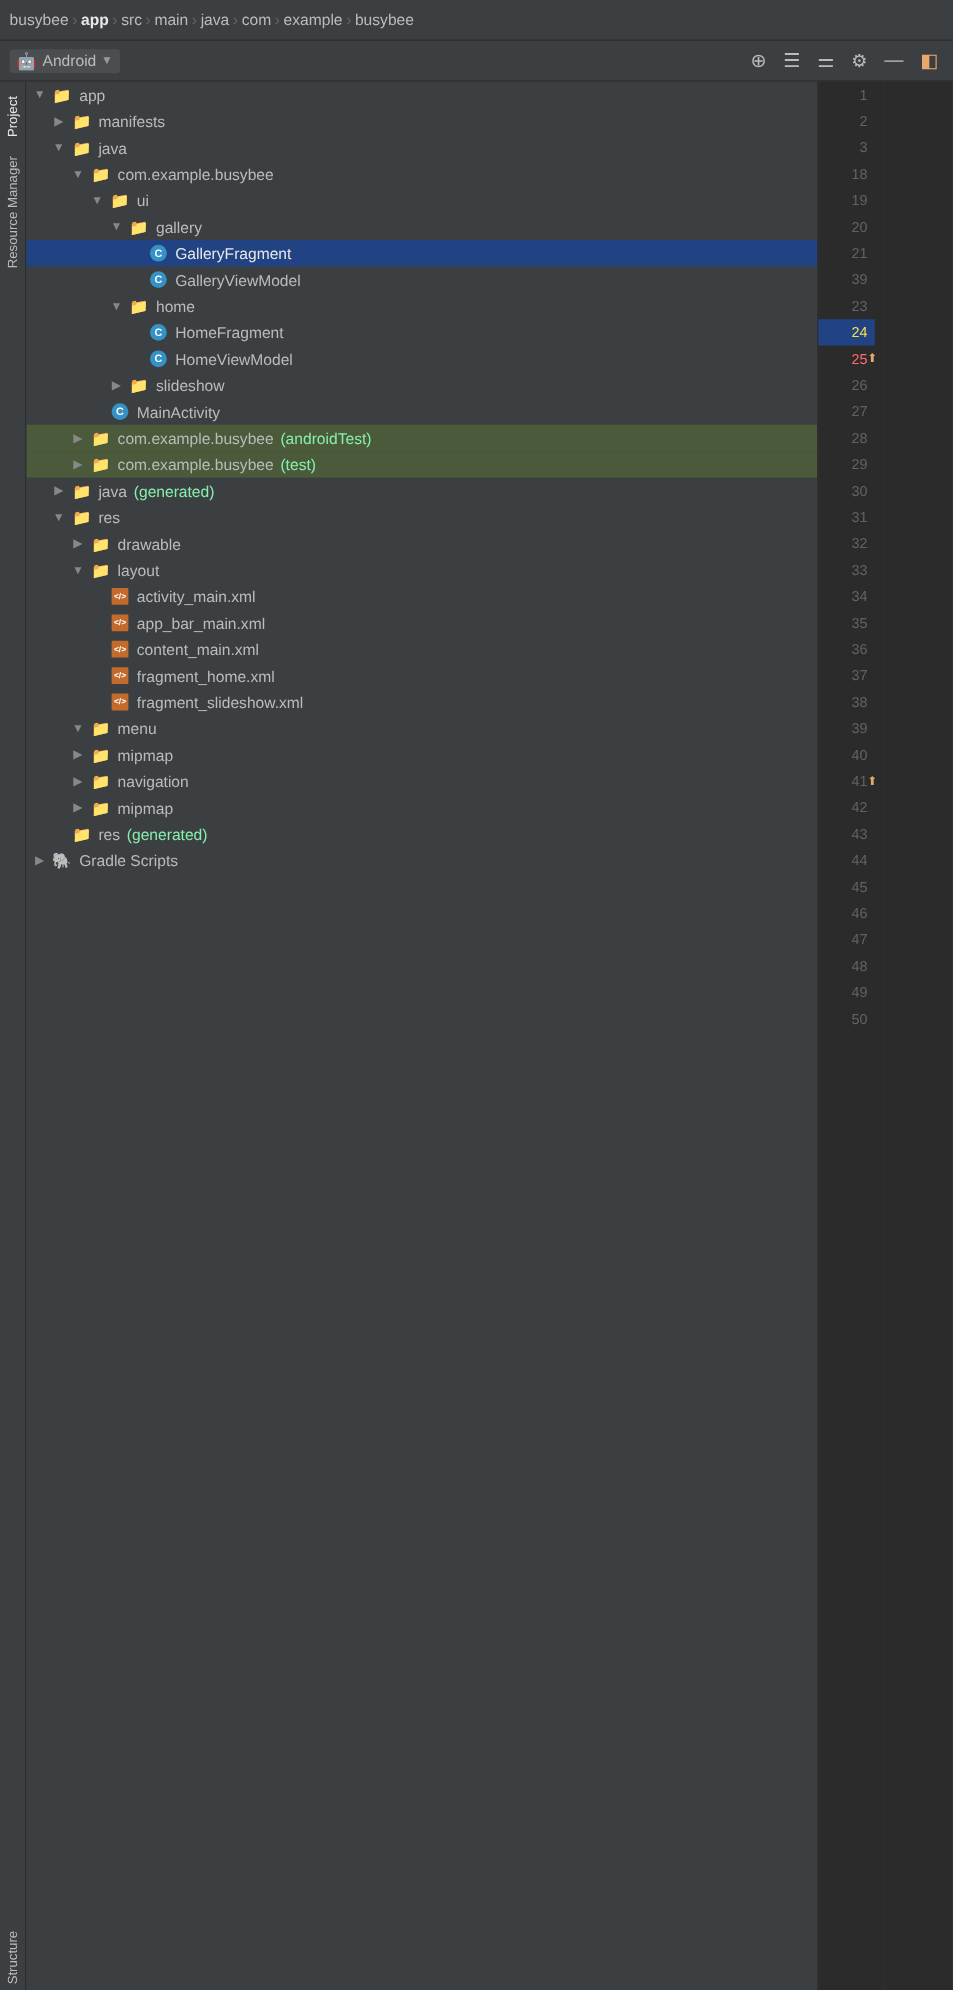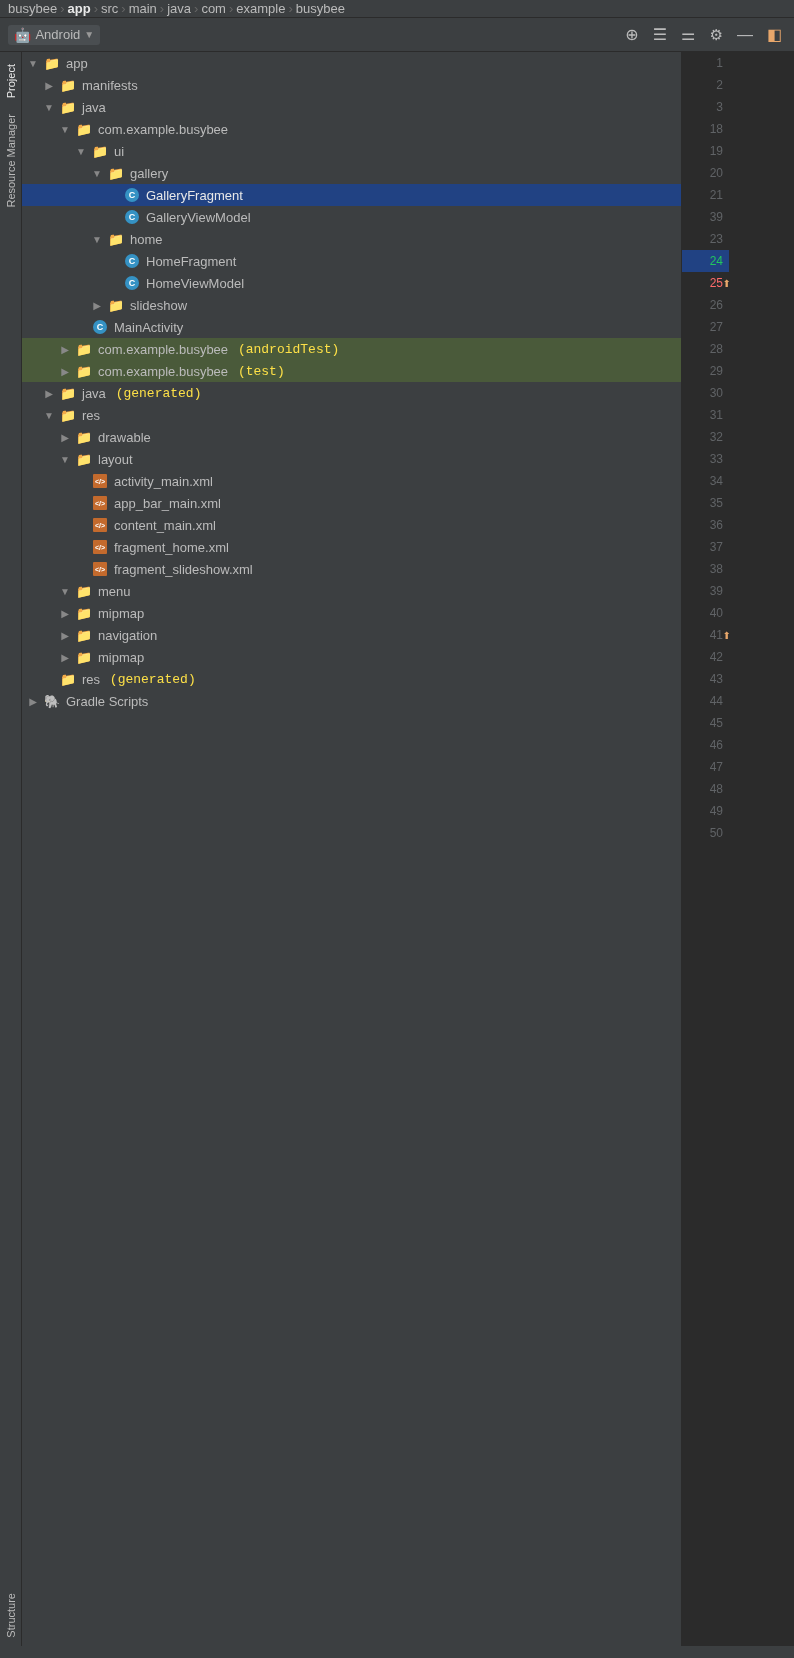--- a/index.html
+++ b/index.html
@@ -15,21 +15,21 @@
 
     
     .breadcrumb {
       display: flex;
       align-items: center;
       background: #3c3f41;
       padding: 4px 8px;
       font-size: 13px;
       color: #bbbbbb;
       border-bottom: 1px solid #2b2b2b;
-      height: 18px;
+      height: 34px;
     }
     .breadcrumb-sep {
       color: #666;
       margin: 0 3px;
     }
     .breadcrumb-item { color: #bbbbbb; }
     .breadcrumb-item.bold { font-weight: bold; color: #e8e8e8; }
 
     
     .toolbar {
@@ -117,21 +117,21 @@
     .line-num {
       height: 22px;
       display: flex;
       align-items: center;
       justify-content: flex-end;
       width: 100%;
       padding-right: 6px;
       font-size: 12px;
     }
     .line-num.active {
-      color: #22c55e;
+      color: #fde047;
       background: #214283;
     }
 
     
     .right-gutter {
       width: 57px;
       background: #2b2b2b;
       flex-shrink: 0;
     }
 
@@ -207,21 +207,21 @@
       display: inline-flex;
       align-items: center;
       justify-content: center;
       border-radius: 1px;
     }
 
     .item-label {
       font-size: 13px;
       margin-left: 2px;
     }
-    .item-label-muted { color: #fde047; font-family: Liberation Mono, monospace; }
+    .item-label-muted { color: #86efac; }
 
     
     .gradle-icon { font-size: 13px; }
   </style>
 </head>
 <body>
 
 <div class="breadcrumb">
   <span class="breadcrumb-item">busybee</span>
   <span class="breadcrumb-sep">›</span>

